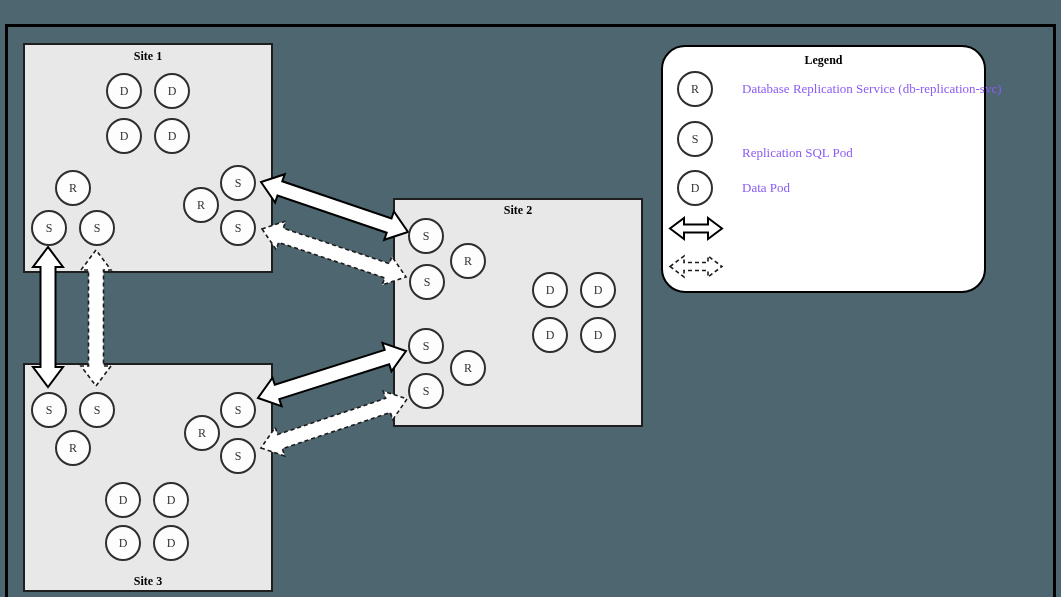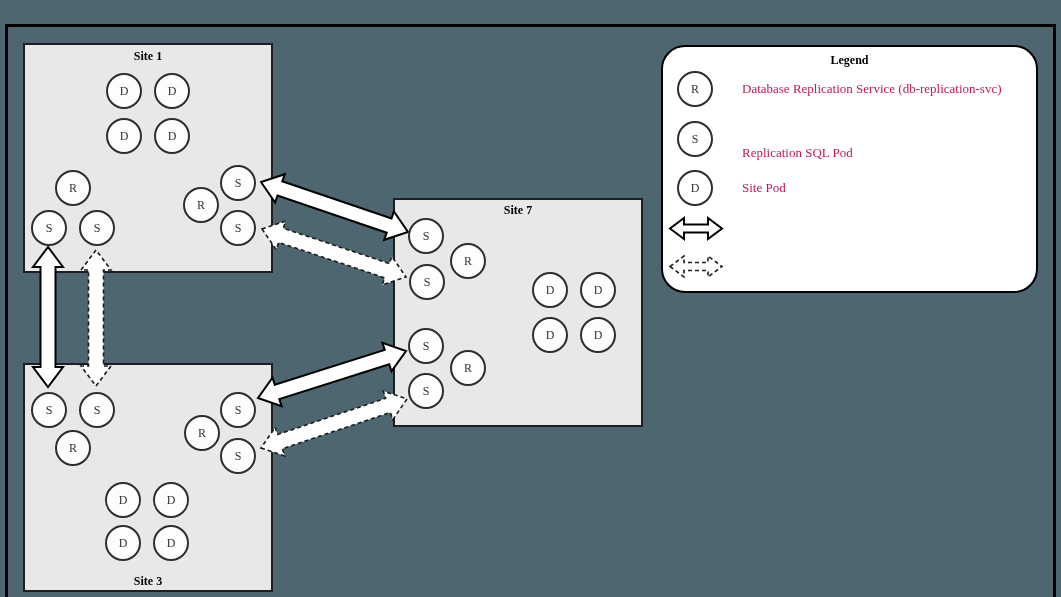--- a/index.html
+++ b/index.html
@@ -22,51 +22,51 @@
   }
   .node {
     position:absolute; width:36px; height:36px; border-radius:50%;
     background:#fdfdfd; border:2px solid #2e2e2e; box-sizing:border-box;
     display:flex; align-items:center; justify-content:center;
     font-size:12px; color:#333;
   }
   polygon.active  { fill:#fff; stroke:#000; stroke-width:2; }
   polygon.standby { fill:#fff; stroke:#1c1c1c; stroke-width:1.6; stroke-dasharray:4 3; }
   .legend {
-    position:absolute; left:661px; top:25px; width:377px; height:248px;
+    position:absolute; left:661px; top:25px; width:325px; height:248px;
     background:#fff; border:2px solid #000; border-radius:24px; box-sizing:border-box;
   }
   .legend-title {
     position:absolute; top:6px; left:0; width:100%; text-align:center;
     font-size:12px; font-weight:bold; color:#000;
   }
   .legend-node {
     position:absolute; left:14px; width:36px; height:36px; border-radius:50%;
     background:#fff; border:2px solid #2e2e2e; box-sizing:border-box;
     display:flex; align-items:center; justify-content:center; font-size:12px; color:#333;
   }
   .legend-label {
     position:absolute; left:79px; transform:translateY(-50%);
-    font-size:13px; color:#be185d; white-space:nowrap;
+    font-size:13px; color:#8b5cf6; white-space:nowrap;
   }
   .legend-icon { position:absolute; left:4px; }
 </style>
 </head>
 <body>
 
 <div class="canvas">
   <div class="frame"></div>
 
   <div class="layer" id="sites-layer">
       <div class="site-box" style="left: 23px; top: 23px; width: 250px; height: 230px;"></div>
       <div class="site-title" style="left: 148px; top: 36px;">Site 1</div>
       <div class="site-box" style="left: 23px; top: 343px; width: 250px; height: 229px;"></div>
       <div class="site-title" style="left: 148px; top: 561px;">Site 3</div>
       <div class="site-box" style="left: 393px; top: 178px; width: 250px; height: 229px;"></div>
-      <div class="site-title" style="left: 518px; top: 190px;">Site 7</div>
+      <div class="site-title" style="left: 518px; top: 190px;">Site 2</div>
     </div>
 
   <svg class="arrows" id="arrows-svg" width="1061" height="597">
       <polygon points="48.0,227.0 33.0,247.0 40.5,247.0 40.5,347.0 33.0,347.0 48.0,367.0 63.0,347.0 55.5,347.0 55.5,247.0 63.0,247.0" class="active"></polygon>
       <polygon points="96.0,230.0 81.0,250.0 88.5,250.0 88.5,346.0 81.0,346.0 96.0,366.0 111.0,346.0 103.5,346.0 103.5,250.0 111.0,250.0" class="standby"></polygon>
       <polygon points="261.0,162.0 275.1,182.6 277.5,175.5 386.7,212.7 384.2,219.8 408.0,212.0 393.9,191.4 391.5,198.5 282.3,161.3 284.8,154.2" class="active"></polygon>
       <polygon points="262.0,209.0 276.2,229.6 278.6,222.4 384.7,257.8 382.3,264.9 406.0,257.0 391.8,236.4 389.4,243.6 283.3,208.2 285.7,201.1" class="standby"></polygon>
       <polygon points="258.0,378.0 281.6,386.2 279.3,379.1 389.2,344.2 391.5,351.3 406.0,331.0 382.4,322.8 384.7,329.9 274.8,364.8 272.5,357.7" class="active"></polygon>
       <polygon points="261.0,428.0 284.7,435.9 282.3,428.7 390.4,392.5 392.8,399.6 407.0,379.0 383.3,371.1 385.7,378.3 277.6,414.5 275.2,407.4" class="standby"></polygon>
     </svg>
@@ -173,21 +173,21 @@
     <div class="legend-label" style="top:42px">Database Replication Service (db-replication-svc)</div>
 
     <div class="legend-node" style="top:74px">
       <span>S</span>
     </div>
     <div class="legend-label" style="top:106px">Replication SQL Pod</div>
 
     <div class="legend-node" style="top:123px">
       <span>D</span>
     </div>
-    <div class="legend-label" style="top:141px">Site Pod</div>
+    <div class="legend-label" style="top:141px">Data Pod</div>
 
     <svg class="legend-icon" id="legend-active-icon" style="top:169px" width="58" height="25">
         <polygon points="3.0,12.5 17.0,23.0 17.0,16.5 41.0,16.5 41.0,23.0 55.0,12.5 41.0,2.0 41.0,8.5 17.0,8.5 17.0,2.0" class="active"></polygon>
       </svg>
 
     <svg class="legend-icon" id="legend-standby-icon" style="top:207px" width="58" height="25">
         <polygon points="3.0,12.5 17.0,23.0 17.0,16.5 41.0,16.5 41.0,23.0 55.0,12.5 41.0,2.0 41.0,8.5 17.0,8.5 17.0,2.0" class="standby"></polygon>
       </svg>
   </div>
 </div>

